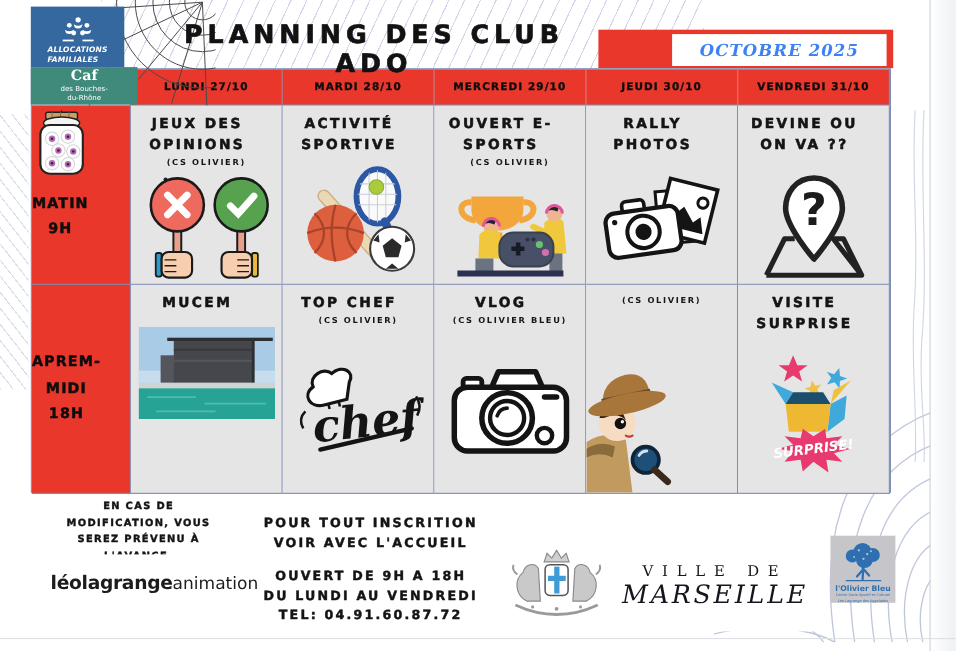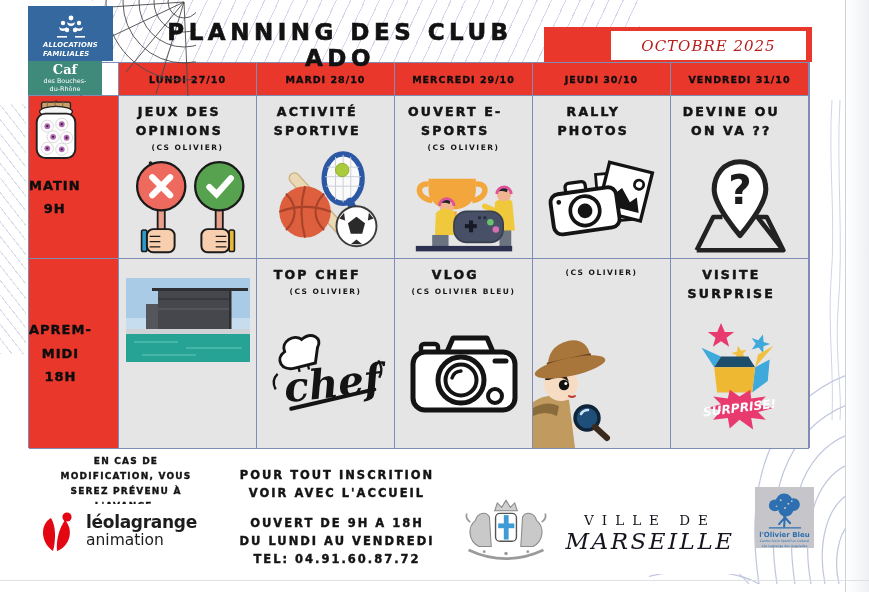--- a/index.html
+++ b/index.html
@@ -14,32 +14,32 @@
     background:repeating-linear-gradient(52deg,rgba(110,122,180,.25) 0 1px,transparent 1px 9px);}
   .edge-right-line{left:845px;top:0;width:1px;height:592px;background:#ccd1da;}
   .edge-right-fade{left:846px;top:0;width:23px;height:592px;background:linear-gradient(to right,#fff,#eef0f3);}
   .edge-bottom-line{left:0;top:580px;width:869px;height:1px;background:#dde1e6;}
 
   
   .caf{left:28px;top:6px;width:85px;height:89px;z-index:3;}
   .caf-blue{position:absolute;left:0;top:0;width:85px;height:55px;background:#34689f;
     display:flex;flex-direction:column;align-items:center;justify-content:flex-end;padding-bottom:3px;box-sizing:border-box;}
   .caf-org{color:#fff;font-style:italic;font-weight:700;font-size:6.8px;line-height:1.25;white-space:pre-line;letter-spacing:.2px;}
-  .caf-teal{position:absolute;left:0;top:55px;width:74px;height:34px;background:#3f8a7a;color:#fff;
+  .caf-teal{position:absolute;left:0;top:55px;width:97px;height:34px;background:#3f8a7a;color:#fff;
     display:flex;flex-direction:column;align-items:center;justify-content:center;}
   .caf-name{font-family:"DejaVu Serif","Liberation Serif",serif;font-weight:700;font-size:13px;line-height:1.05;}
   .caf-region{font-size:6.4px;line-height:1.25;text-align:center;white-space:pre-line;}
   .web{left:96px;top:0;width:100px;height:96px;z-index:2;}
   .thread{left:78px;top:44px;width:30px;height:54px;z-index:2;}
   .title{left:135px;top:19px;width:410px;text-align:center;font-weight:900;font-size:23px;
     letter-spacing:4.5px;color:#121212;-webkit-text-stroke:.6px #121212;z-index:2;}
   .month-strip{left:544px;top:27px;width:268px;height:35px;background:#e9372c;z-index:1;}
   .month-box{left:611px;top:31px;width:195px;height:29px;background:#fff;z-index:2;
     display:flex;align-items:center;justify-content:center;
-    font-family:"DejaVu Serif","Liberation Serif",serif;font-style:italic;font-weight:400;font-size:15px;letter-spacing:1px;color:#b91c1c;}
+    font-family:"DejaVu Serif","Liberation Serif",serif;font-style:italic;font-weight:700;font-size:15px;letter-spacing:1px;color:#3b82f6;}
 
   
   .grid{left:28px;top:62px;width:782px;height:386px;display:grid;z-index:1;
     grid-template-columns:90px repeat(5,1fr);grid-template-rows:33px 163px 190px;
     border:1px solid #7f8db4;background:#fff;box-sizing:border-box;}
   .c{border-right:1px solid #7f8db4;border-bottom:1px solid #7f8db4;box-sizing:border-box;overflow:hidden;}
   .red{background:#e9372c;}
   .day{display:flex;align-items:center;justify-content:center;font-weight:700;font-size:9.5px;
     letter-spacing:1px;color:#0d0d0d;-webkit-text-stroke:.3px #0d0d0d;}
   .rowlab{display:flex;flex-direction:column;align-items:flex-start;color:#0d0d0d;}
@@ -51,21 +51,21 @@
     width:88%;color:#141414;-webkit-text-stroke:.5px #141414;}
   .a-sub{font-weight:700;font-size:7.5px;letter-spacing:1.5px;margin-top:2px;text-align:center;color:#161616;}
   .a-icon{flex:1;width:100%;display:flex;align-items:center;justify-content:center;position:relative;}
   .jar{margin-top:4px;}
   .det-svg{position:absolute;left:0;bottom:0;}
 
   
   .note{left:36px;top:454px;width:180px;text-align:center;font-weight:700;font-size:9px;
     line-height:1.65;letter-spacing:1.2px;white-space:pre-line;color:#141414;-webkit-text-stroke:.35px #141414;}
   .leo{left:32px;top:504px;width:178px;height:54px;display:flex;align-items:center;gap:8px;padding-left:6px;box-sizing:border-box;background:#fff;}
-  .leo-text{display:flex;flex-direction:column;line-height:1.05;color:#1c1c1c;}
+  .leo-text{display:flex;flex-direction:row;line-height:1.05;color:#1c1c1c;}
   .leo-bold{font-weight:800;font-size:17px;letter-spacing:-.3px;}
   .leo-light{font-weight:400;font-size:15.5px;}
   .center-info{left:222px;top:467px;width:230px;text-align:center;color:#141414;}
   .inscription{font-weight:700;font-size:11.5px;line-height:1.55;letter-spacing:2px;white-space:pre-line;-webkit-text-stroke:.4px #141414;}
   .hours{margin-top:11px;font-weight:700;font-size:11.5px;line-height:1.6;letter-spacing:2px;white-space:pre-line;-webkit-text-stroke:.4px #141414;}
   .marseille{left:458px;top:492px;width:287px;height:82px;background:#fff;display:flex;align-items:center;z-index:1;}
   .mars-text{margin-left:6px;width:180px;text-align:center;color:#15151f;
     font-family:"DejaVu Serif","Liberation Serif",serif;}
   .mars-l1{font-size:13.5px;letter-spacing:8px;line-height:1.3;}
   .mars-l2{font-size:23px;letter-spacing:2.5px;line-height:1.1;font-style:italic;}
@@ -329,20 +329,21 @@
       </div>
     </div>
 
     <div class="c red rowlab rl-center">
       <div class="rl-text">APREM-
 MIDI
 18H</div>
     </div>
 
     <div class="c act">
+      <div class="a-title">MUCEM</div>
       <div class="a-sub"></div>
       <div class="a-icon" style="align-items:flex-start;padding-top:10px;">
         <svg width="124" height="84" viewBox="0 0 124 84">
           <rect x="0" y="0" width="124" height="52" fill="#a9cbe6"></rect>
           <rect x="0" y="40" width="124" height="12" fill="#c6dcef"></rect>
           <rect x="20" y="26" width="13" height="25" fill="#55565c"></rect>
           <rect x="32" y="12" width="72" height="39" fill="#46474c"></rect>
           <rect x="32" y="20" width="72" height="2" fill="#333438" opacity=".7"></rect>
           <rect x="32" y="30" width="72" height="2" fill="#5a5b61" opacity=".7"></rect>
           <rect x="26" y="10" width="96" height="3" fill="#2e2f33"></rect>

